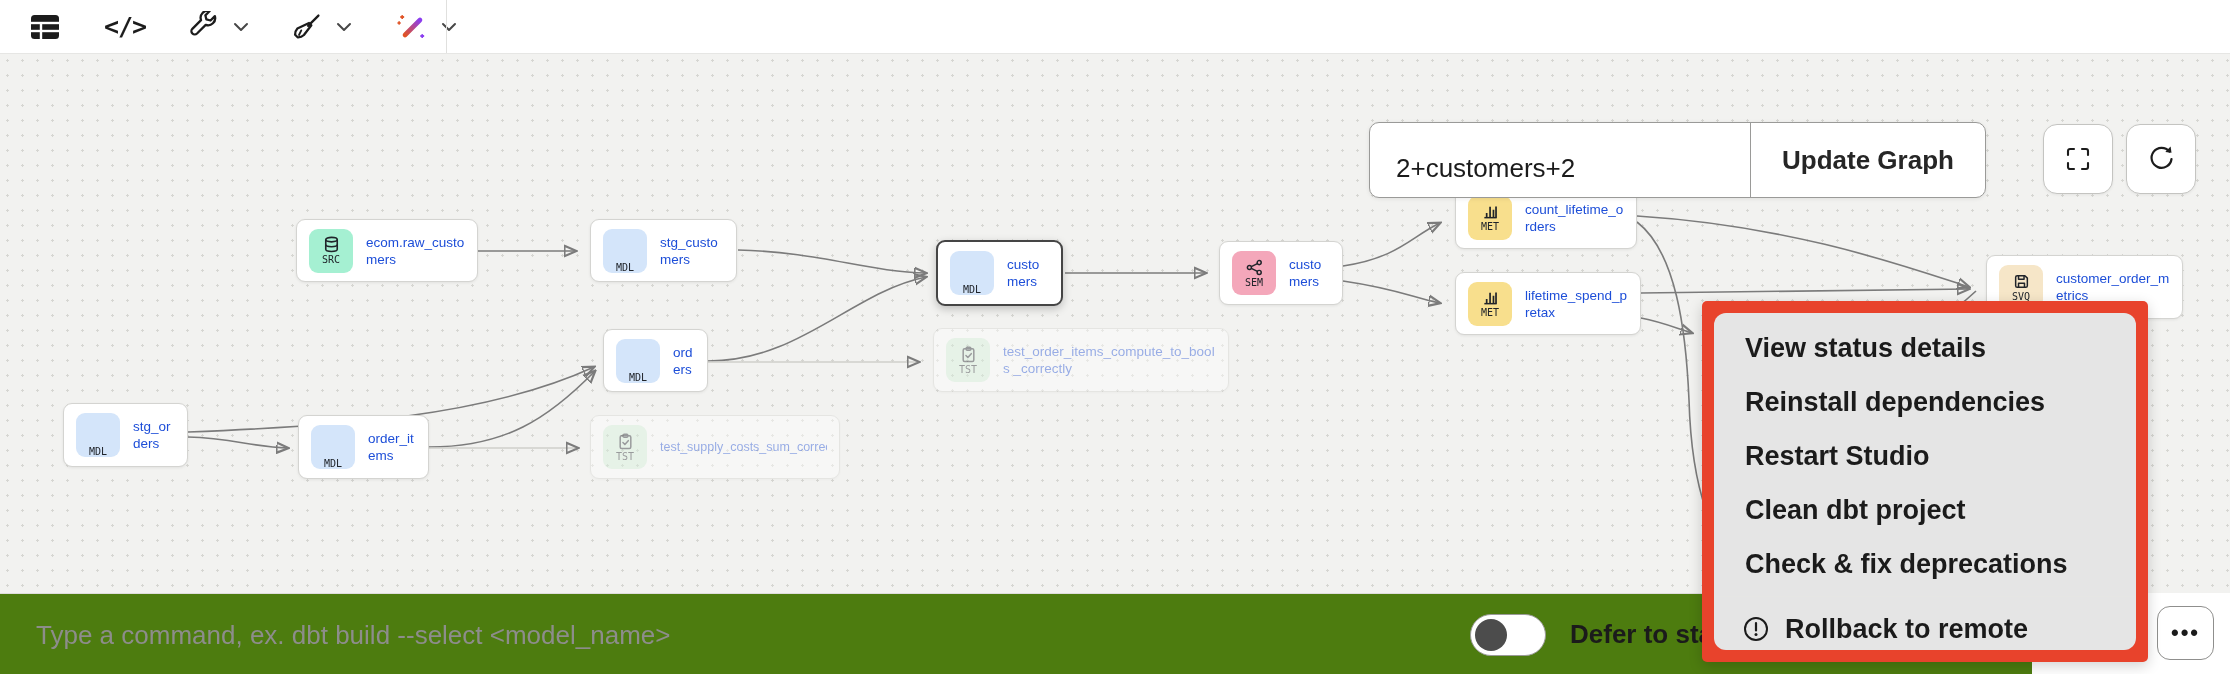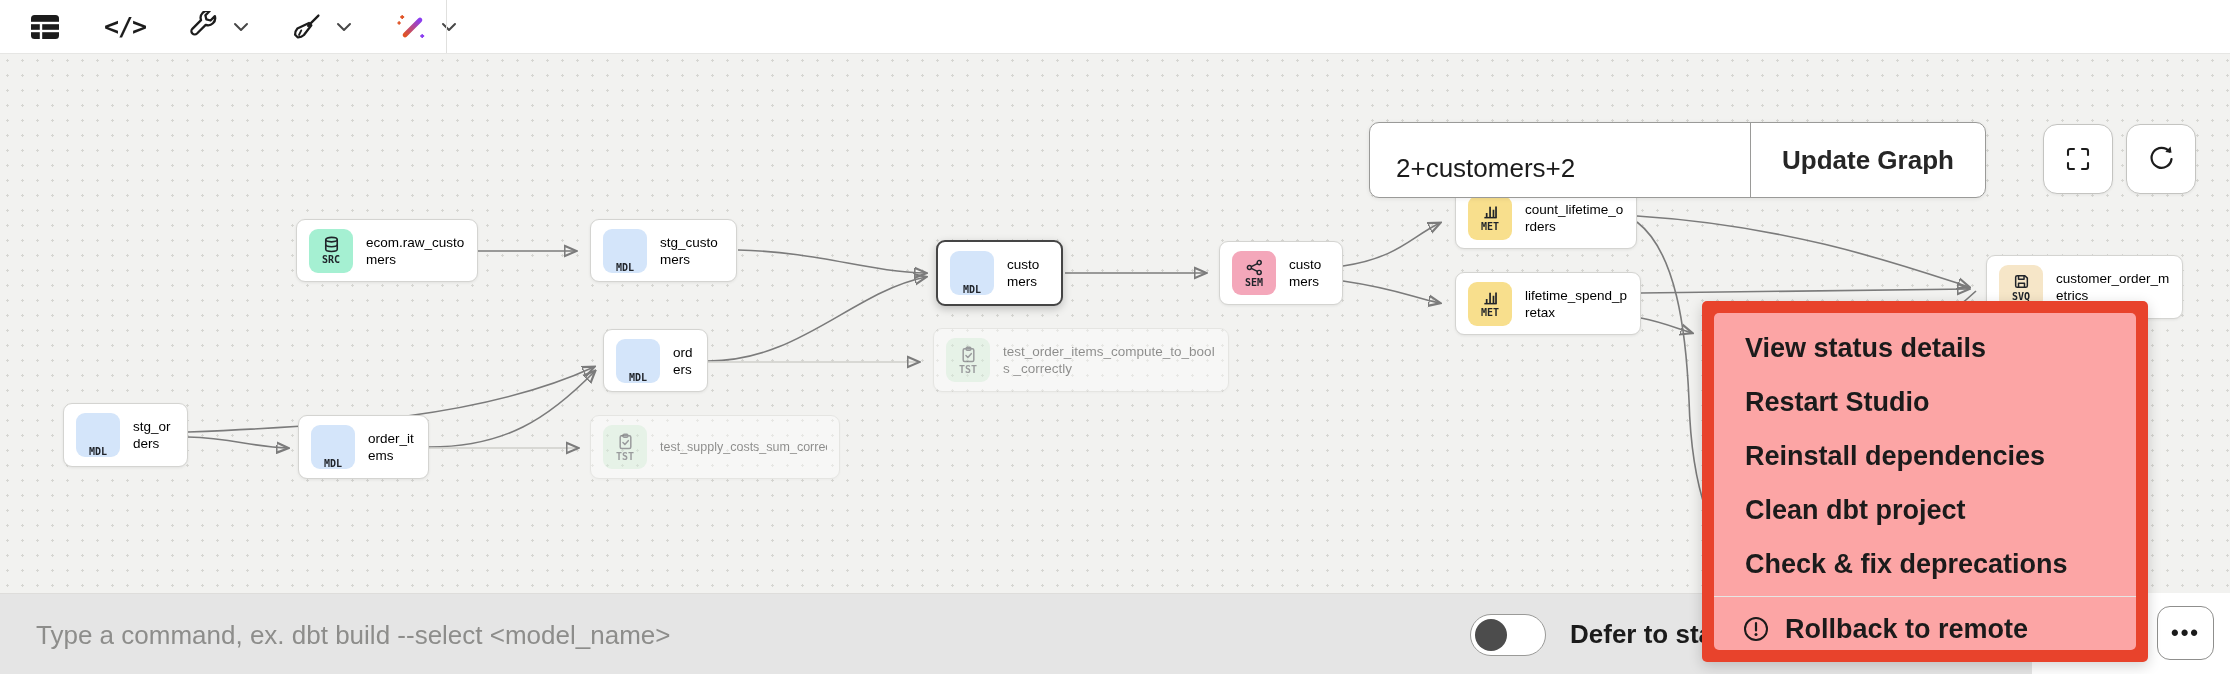--- a/index.html
+++ b/index.html
@@ -23,53 +23,53 @@
   svg.edges path{fill:none;stroke:#7b7b7b;stroke-width:1.6;}
   svg.edges path.faint{stroke:#cfcfcb;}
 
   
   .node{position:absolute;z-index:3;background:#fff;border:1.5px solid #d4d4d1;border-radius:9px;
     box-shadow:0 1px 3px rgba(0,0,0,.07);display:flex;align-items:center;gap:13px;padding:0 12px;box-sizing:border-box;cursor:pointer;}
   .node.selected{border:2.5px solid #454545;box-shadow:0 3px 9px rgba(0,0,0,.22);}
   .node.faded{opacity:.42;}
   .badge{width:44px;height:44px;border-radius:9px;flex:0 0 auto;display:flex;flex-direction:column;align-items:center;justify-content:center;}
   .badge svg{display:block;margin-bottom:1px;}
-  .badge .badge-txt{font-family:"DejaVu Sans Mono",monospace;font-size:10px;font-weight:700;color:#20242a;letter-spacing:0;line-height:11px;}
+  .badge .badge-txt{font-family:"DejaVu Sans Mono",monospace;font-size:10px;font-weight:400;color:#20242a;letter-spacing:0;line-height:11px;}
   .badge.src{background:#a5f0d2;} .badge.mdl{background:#d4e5fa;gap:32px;} .badge.sem{background:#f4a7ba;}
   .badge.met{background:#f8df8d;} .badge.svq{background:#f6e6c8;} .badge.tst{background:#d6f2dc;}
-  .node-label{font-size:13.5px;font-weight:500;color:#000000;line-height:17px;overflow-wrap:anywhere;}
+  .node-label{font-size:13.5px;font-weight:500;color:#1d4ed8;line-height:17px;overflow-wrap:anywhere;}
   .node .nowrap{white-space:nowrap;overflow:hidden;font-size:12.5px;}
 
   
   .selector-box{position:absolute;left:1369px;top:122px;width:617px;height:76px;z-index:4;background:#fff;
     border:1.5px solid #9a9a98;border-radius:10px;display:flex;box-shadow:0 1px 4px rgba(0,0,0,.08);box-sizing:border-box;}
   .selector-input{flex:1 1 auto;border:none;outline:none;background:transparent;font-family:"Liberation Sans",sans-serif;
     font-size:26px;color:#1b1b1b;padding:16px 0 0 26px;min-width:0;}
   .update-btn{flex:0 0 234px;border-left:1.5px solid #9a9a98;display:flex;align-items:center;justify-content:center;
     font-size:26px;font-weight:700;color:#262626;cursor:pointer;}
   .sq-btn{position:absolute;z-index:4;width:70px;height:70px;background:#fff;border:1.5px solid #c4c4c1;border-radius:14px;
     display:flex;align-items:center;justify-content:center;cursor:pointer;box-shadow:0 1px 3px rgba(0,0,0,.06);box-sizing:border-box;}
   .fs-btn{left:2043px;top:124px;} .rf-btn{left:2126px;top:124px;}
 
   
-  .bottom-bar{position:absolute;left:0;top:593px;width:2032px;height:81px;background:#e5e5e5;border-top:1px solid #dedddb;z-index:5;box-sizing:border-box;}
+  .bottom-bar{position:absolute;left:0;top:593px;width:2032px;height:81px;background:#4d7c0f;border-top:1px solid #dedddb;z-index:5;box-sizing:border-box;}
   .cmd-input{position:absolute;left:34px;top:0;height:80px;width:1300px;border:none;outline:none;background:transparent;
     font-family:"Liberation Sans",sans-serif;font-size:26px;color:#1b1b1b;}
   .cmd-input::placeholder{color:#8d8d8b;opacity:1;}
   .toggle{position:absolute;left:1470px;top:20px;width:76px;height:42px;border:1.5px solid #9a9a98;border-radius:22px;background:#fff;cursor:pointer;box-sizing:border-box;}
   .knob{position:absolute;left:4px;top:3.5px;width:32px;height:32px;border-radius:50%;background:#4c4c4c;}
   .defer-label{position:absolute;left:1570px;top:0;height:80px;display:flex;align-items:center;font-size:26px;color:#1b1b1b;white-space:nowrap;font-weight:bold;}
   .more-btn{position:absolute;left:2157px;top:12px;width:57px;height:54px;border:1.5px solid #8f8f8d;border-radius:13px;background:#fff;
     display:flex;align-items:center;justify-content:center;cursor:pointer;box-sizing:border-box;}
   .more-btn span{font-size:22px;font-weight:700;color:#1b1b1b;letter-spacing:2px;line-height:10px;}
 
   
   .status-menu{position:absolute;left:1702px;top:301px;width:446px;height:361px;z-index:6;background:#e8432c;border-radius:5px;
     padding:12px;box-sizing:border-box;box-shadow:0 4px 14px rgba(0,0,0,.18);}
-  .menu-inner{width:100%;height:100%;background:#fca5a5;border-radius:5px;padding:8px 0;box-sizing:border-box;}
+  .menu-inner{width:100%;height:100%;background:#e5e5e5;border-radius:12px;padding:8px 0;box-sizing:border-box;}
   .menu-item{height:54px;display:flex;align-items:center;padding-left:31px;font-size:27px;font-weight:600;color:#1b1b1b;cursor:pointer;white-space:nowrap;}
   .menu-sep{height:1px;background:#e6e6e4;margin:5px 0;}
   .menu-item.rollback{gap:15px;padding-left:28px;}
   .menu-item svg{flex:0 0 auto;}
 </style>
 </head>
 <body>
 
 <div id="app">
 
@@ -314,22 +314,22 @@
     </div>
     <div class="defer-label">Defer to sta</div>
     <div class="more-btn">
       <span>•••</span>
     </div>
   </div>
 
   <div class="status-menu">
     <div class="menu-inner">
       <div class="menu-item">View status details</div>
+      <div class="menu-item">Reinstall dependencies</div>
       <div class="menu-item">Restart Studio</div>
-      <div class="menu-item">Reinstall dependencies</div>
       <div class="menu-item">Clean dbt project</div>
       <div class="menu-item">Check &amp; fix deprecations</div>
       <div class="menu-sep"></div>
       <div class="menu-item rollback">
         <svg width="28" height="28" viewBox="0 0 28 28">
           <circle cx="14" cy="14" r="11" fill="none" stroke="#1b1b1b" stroke-width="2"></circle>
           <line x1="14" y1="8" x2="14" y2="15.4" stroke="#1b1b1b" stroke-width="2.2" stroke-linecap="round"></line>
           <circle cx="14" cy="19.4" r="1.5" fill="#1b1b1b"></circle>
         </svg>
         <span>Rollback to remote</span>

